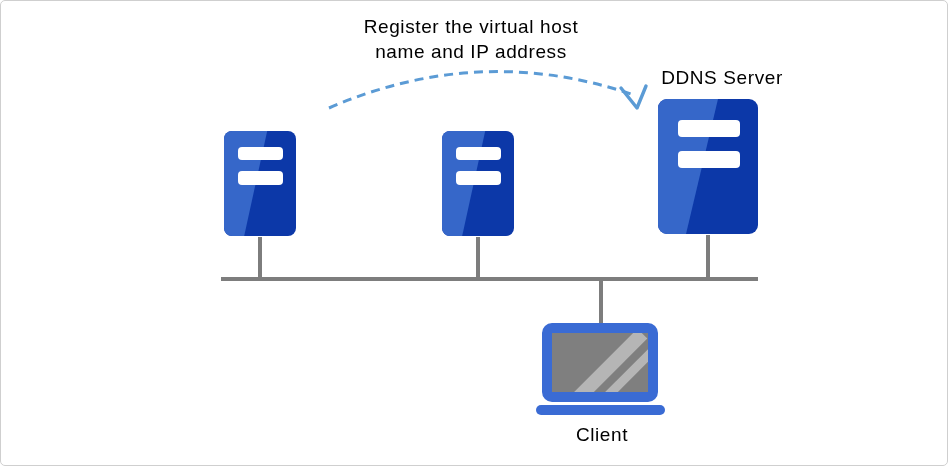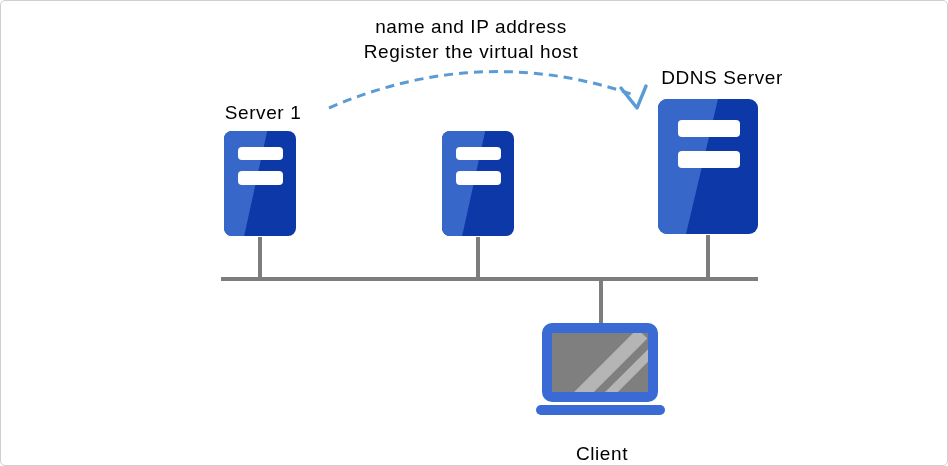--- a/index.html
+++ b/index.html
@@ -37,21 +37,21 @@
     white-space:nowrap;
     line-height:24px;
   }
   .title{
     left:290px;top:13px;width:360px;
     line-height:25px;
   }
   .lbl-server1{left:192px;top:100px;width:140px;}
   .lbl-server2{left:405px;top:100px;width:140px;}
   .lbl-ddns{left:641px;top:65px;width:160px;}
-  .lbl-client{left:531px;top:422px;width:140px;margin-top:19px;}
+  .lbl-client{left:531px;top:422px;width:140px;}
 
   
   svg.lines{position:absolute;left:0;top:0;width:948px;height:466px;}
   .gray-line{stroke:var(--line-gray);stroke-width:4;}
   .arc{stroke:var(--arrow-blue);stroke-width:3;fill:none;stroke-dasharray:9 6;}
   .arc-head{stroke:var(--arrow-blue);stroke-width:3.4;fill:none;stroke-linecap:round;stroke-linejoin:round;}
 
   
   .server{
     position:absolute;
@@ -99,35 +99,34 @@
     background:var(--laptop-blue);
     border-radius:5px;
   }
 </style>
 </head>
 <body>
 
 <div class="canvas">
 
   <div class="label title">
+    <div>Register the virtual host</div>
     <div>name and IP address</div>
-    <div>Register the virtual host</div>
   </div>
 
   <svg class="lines" viewBox="0 0 948 466">
     <line class="gray-line" x1="220" y1="278" x2="757" y2="278"></line>
     <line class="gray-line" x1="259" y1="236" x2="259" y2="278"></line>
     <line class="gray-line" x1="477" y1="236" x2="477" y2="278"></line>
     <line class="gray-line" x1="707" y1="234" x2="707" y2="278"></line>
     <line class="gray-line" x1="600" y1="278" x2="600" y2="324"></line>
     <path class="arc" d="M 328 107 Q 478 42 630 93"></path>
     <path class="arc-head" d="M 620 87 L 636 107 L 645 85"></path>
   </svg>
 
-  <div class="label lbl-server1">Server 1</div>
   <div class="label lbl-ddns">DDNS Server</div>
   <div class="label lbl-client">Client</div>
 
   <div class="server small sv1">
     <span class="slab s1"></span>
     <span class="slab s2"></span>
   </div>
   <div class="server small sv2">
     <span class="slab s1"></span>
     <span class="slab s2"></span>

